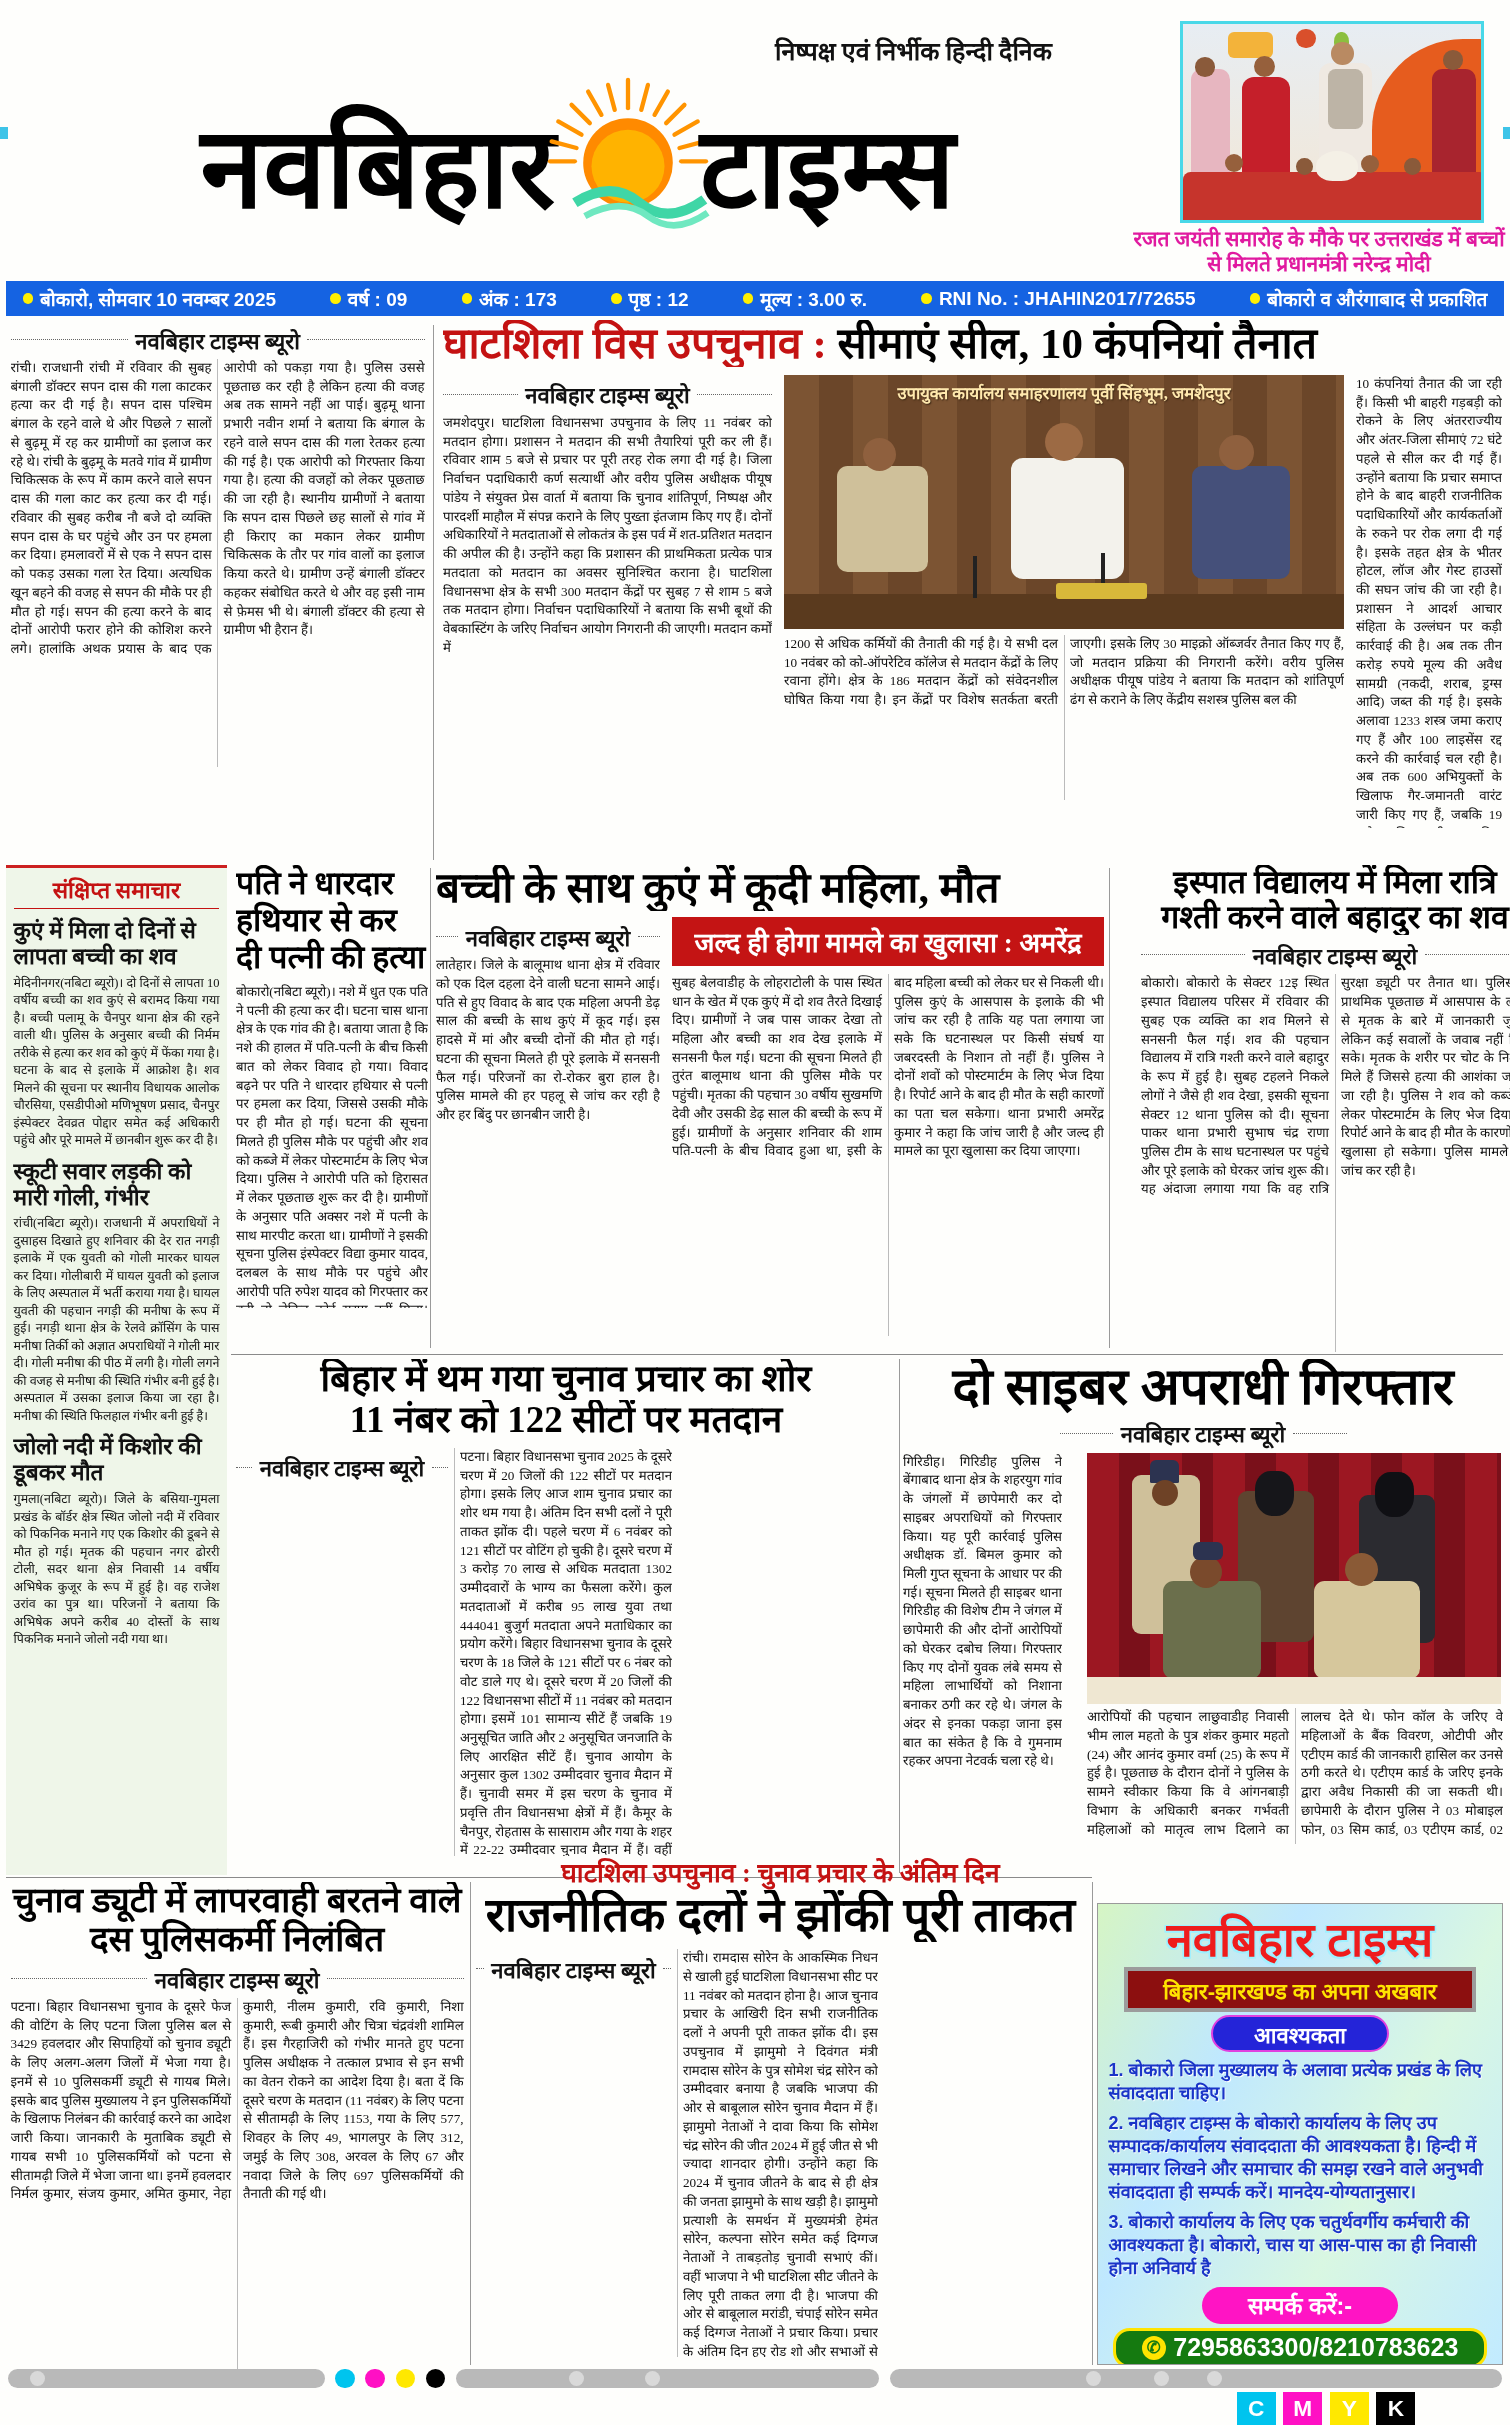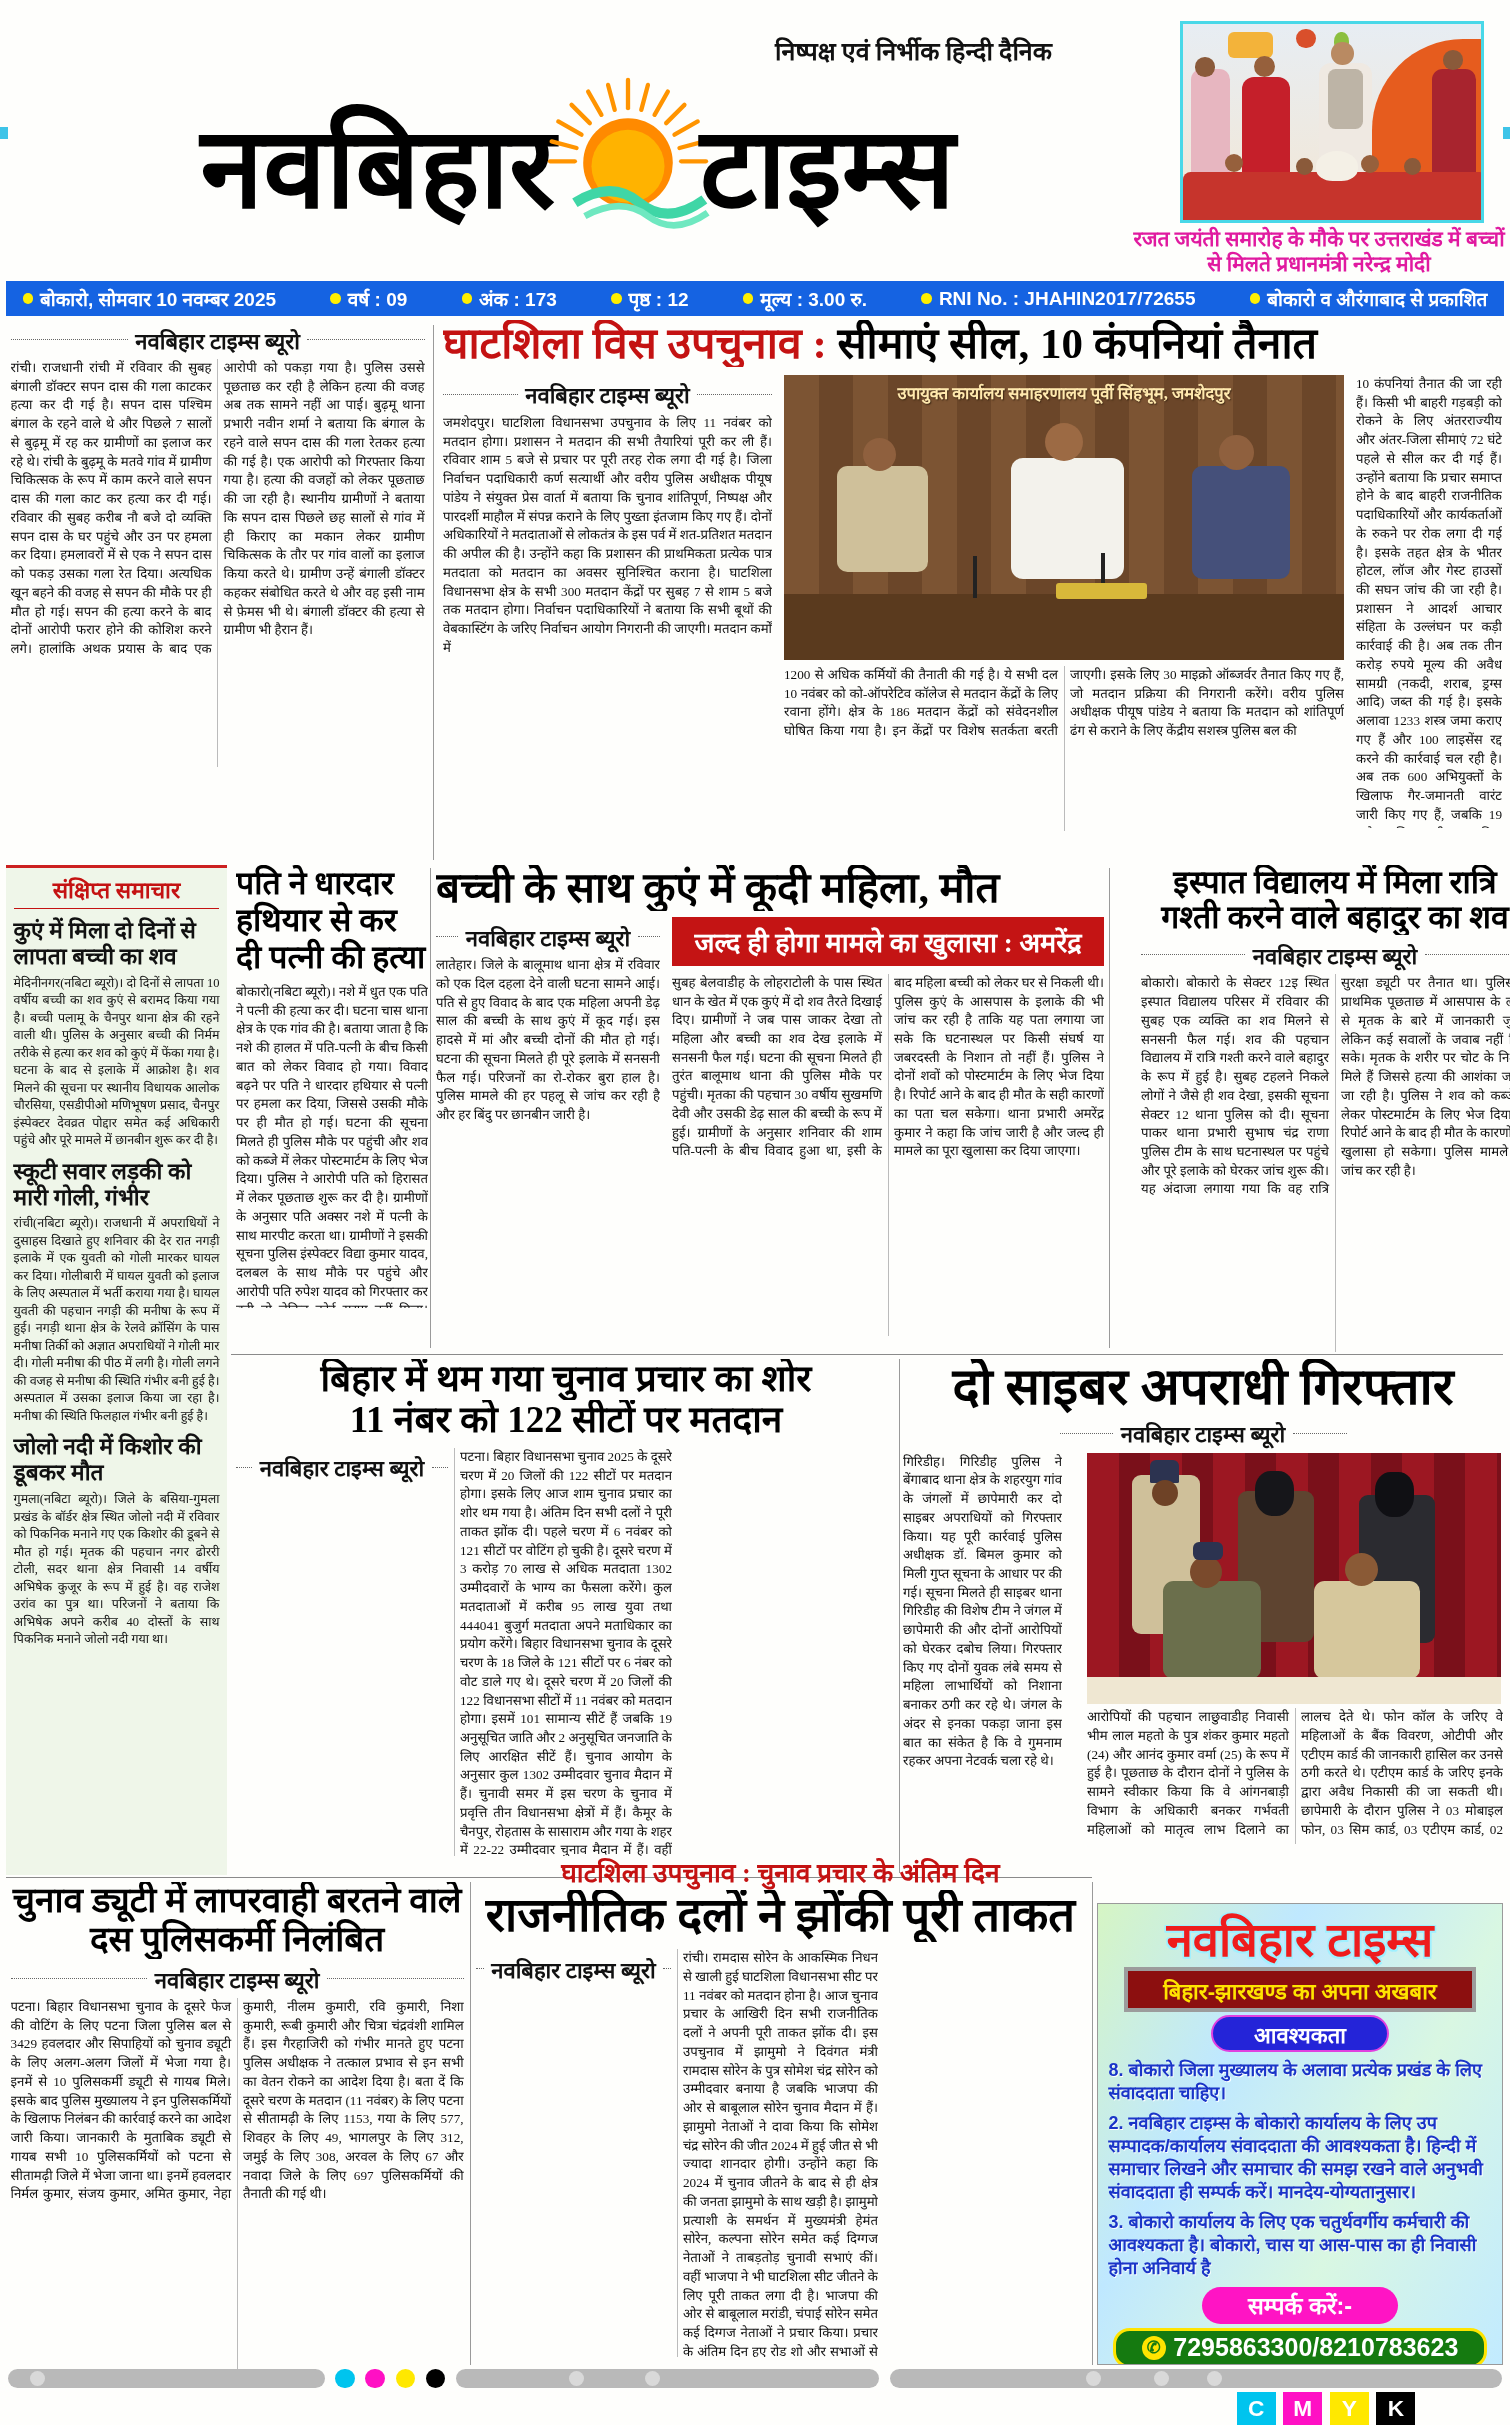--- a/index.html
+++ b/index.html
@@ -29,21 +29,21 @@
            font-weight:bold;font-size:19px;white-space:nowrap;overflow:hidden;}
   .ib-item{display:flex;align-items:center;gap:6.8px;}
   .dot{width:10.6px;height:10.6px;border-radius:50%;background:#ffef00;flex:0 0 auto;}
   
   #art-bengali{left:10.6px;top:320px;width:414px;height:541px;}
   #art-bengali .headline{font-size:46px;text-align:center;}
   #art-ghatshila{left:443px;top:320px;width:1059px;height:541px;}
   #gh-head{font-size:43px;white-space:nowrap;}
   #gh-head .red{color:#c41212;}
   #gh-grid{display:grid;grid-template-columns:329px 560px 1fr;gap:12px;margin-top:7.6px;height:462px;overflow:hidden;}
-  #press-photo{position:relative;width:560px;height:285px;background:
+  #press-photo{position:relative;width:560px;height:254px;background:
       repeating-linear-gradient(90deg,#7c5433 0 35px,#6b4629 35px 69px);overflow:hidden;}
   #press-banner{position:absolute;top:6px;left:0;width:100%;text-align:center;color:#ffe9ae;font-weight:bold;
       font-size:16.6px;text-shadow:0.8px 0.8px 1.5px #3a2512;}
   
   #briefs{left:6px;top:865px;width:221px;height:1010px;background:#eff6e9;border-top:3.8px solid #cc2020;
           box-sizing:border-box;padding:6px 7.6px;overflow:hidden;}
   #briefs-header{color:#c41212;font-weight:bold;font-size:22.7px;text-align:center;border-bottom:1.5px solid #c41212;padding-bottom:3px;}
   .brief-title{font-weight:bold;font-size:22.7px;line-height:1.15;margin:9px 0 4.5px 0;}
   .brief-body{font-size:12.5px;line-height:1.4;text-align:justify;}
   #art-pati{left:236px;top:865px;width:192px;height:486px;}
@@ -331,21 +331,21 @@
         </div>
       <div class="body-text">रांची। रामदास सोरेन के आकस्मिक निधन से खाली हुई घाटशिला विधानसभा सीट पर 11 नवंबर को मतदान होना है। आज चुनाव प्रचार के आखिरी दिन सभी राजनीतिक दलों ने अपनी पूरी ताकत झोंक दी। इस उपचुनाव में झामुमो ने दिवंगत मंत्री रामदास सोरेन के पुत्र सोमेश चंद्र सोरेन को उम्मीदवार बनाया है जबकि भाजपा की ओर से बाबूलाल सोरेन चुनाव मैदान में हैं। झामुमो नेताओं ने दावा किया कि सोमेश चंद्र सोरेन की जीत 2024 में हुई जीत से भी ज्यादा शानदार होगी। उन्होंने कहा कि 2024 में चुनाव जीतने के बाद से ही क्षेत्र की जनता झामुमो के साथ खड़ी है। झामुमो प्रत्याशी के समर्थन में मुख्यमंत्री हेमंत सोरेन, कल्पना सोरेन समेत कई दिग्गज नेताओं ने ताबड़तोड़ चुनावी सभाएं कीं। वहीं भाजपा ने भी घाटशिला सीट जीतने के लिए पूरी ताकत लगा दी है। भाजपा की ओर से बाबूलाल मरांडी, चंपाई सोरेन समेत कई दिग्गज नेताओं ने प्रचार किया। प्रचार के अंतिम दिन हुए रोड शो और सभाओं से साफ है कि झामुमो-कांग्रेस के नेता उत्साहित हैं। अब 11 नवंबर को मतदाता अपना फैसला सुनाएंगे और मतगणना के बाद ही तस्वीर साफ होगी।</div>
     </div>
   </div>
   <div class="vr" style="left:1092px;top:1882px;height:483px;"></div>
 
   <div class="abs" id="ad">
     <div id="ad-title">नवबिहार टाइम्स</div>
     <div id="ad-banner">बिहार-झारखण्ड का अपना अखबार</div>
     <div id="ad-sub">आवश्यकता</div>
-    <div class="ad-item">8. बोकारो जिला मुख्यालय के अलावा प्रत्येक प्रखंड के लिए संवाददाता चाहिए।</div>
+    <div class="ad-item">1. बोकारो जिला मुख्यालय के अलावा प्रत्येक प्रखंड के लिए संवाददाता चाहिए।</div>
     <div class="ad-item">2. नवबिहार टाइम्स के बोकारो कार्यालय के लिए उप सम्पादक/कार्यालय संवाददाता की आवश्यकता है। हिन्दी में समाचार लिखने और समाचार की समझ रखने वाले अनुभवी संवाददाता ही सम्पर्क करें। मानदेय-योग्यतानुसार।</div>
     <div class="ad-item">3. बोकारो कार्यालय के लिए एक चतुर्थवर्गीय कर्मचारी की आवश्यकता है। बोकारो, चास या आस-पास का ही निवासी होना अनिवार्य है</div>
     <div id="ad-contact">सम्पर्क करें:-</div>
     <div id="ad-phone">
       <span id="phone-icon">✆</span>
       <span>7295863300/8210783623</span>
     </div>
 
   </div>
 

